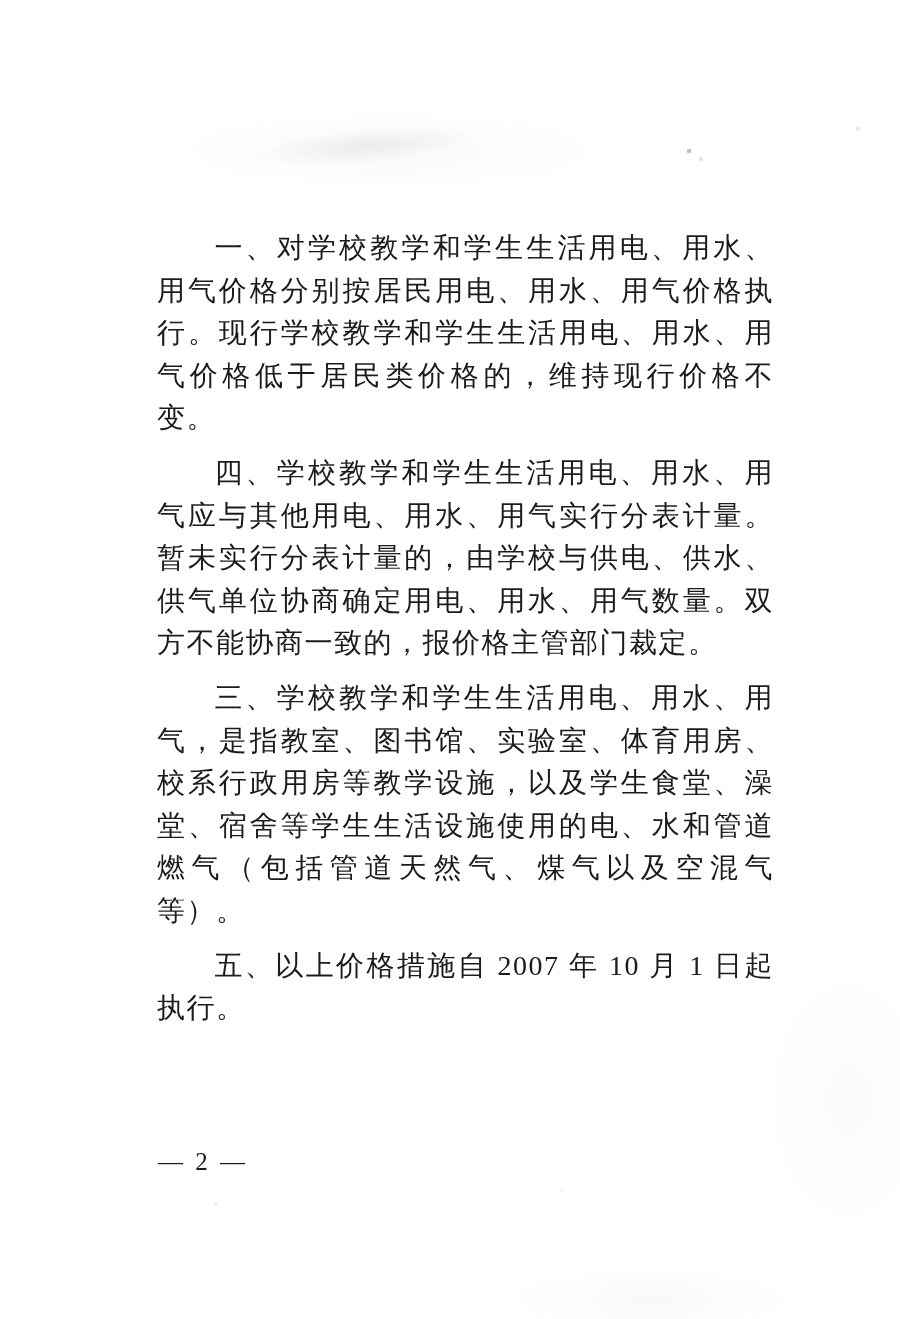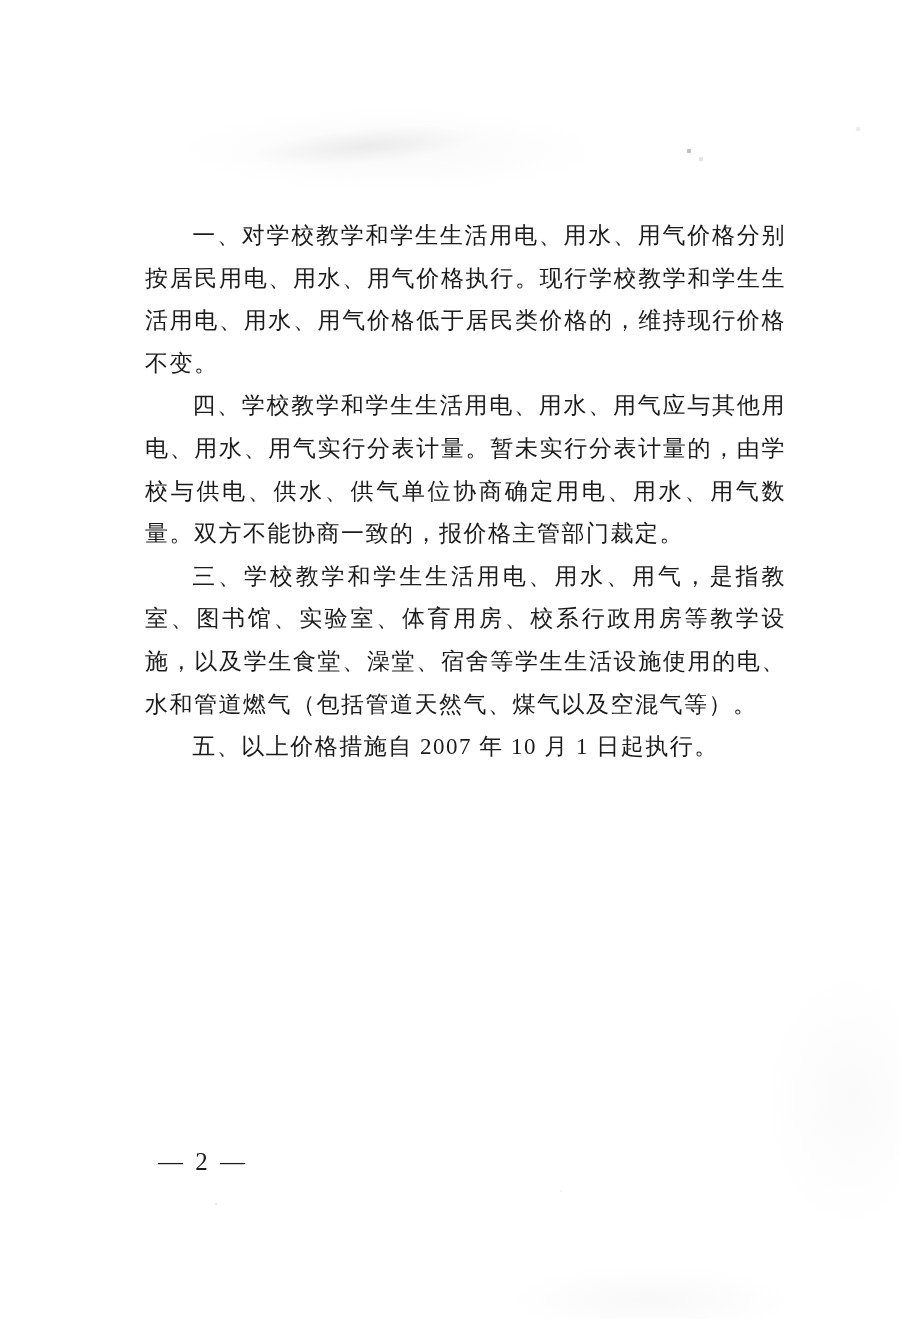--- a/index.html
+++ b/index.html
@@ -51,23 +51,23 @@
       520px 700px 1px 0 rgba(60,60,60,0.05);
   }
   .text-block {
     position: absolute;
     top: 215px;
     left: 145px;
     width: 641px;
     color: #1b1b1b;
   }
   .para {
-    margin: 0;
+    margin: 12px;
     padding: 0;
-    font-size: 23px;
+    font-size: 28px;
     line-height: 42.6px;
     letter-spacing: 1.5px;
     text-align: justify;
     text-justify: inter-ideograph;
     text-indent: 2.05em;
     font-weight: 500;
   }
   .page-number {
     position: absolute;
     left: 158px;

